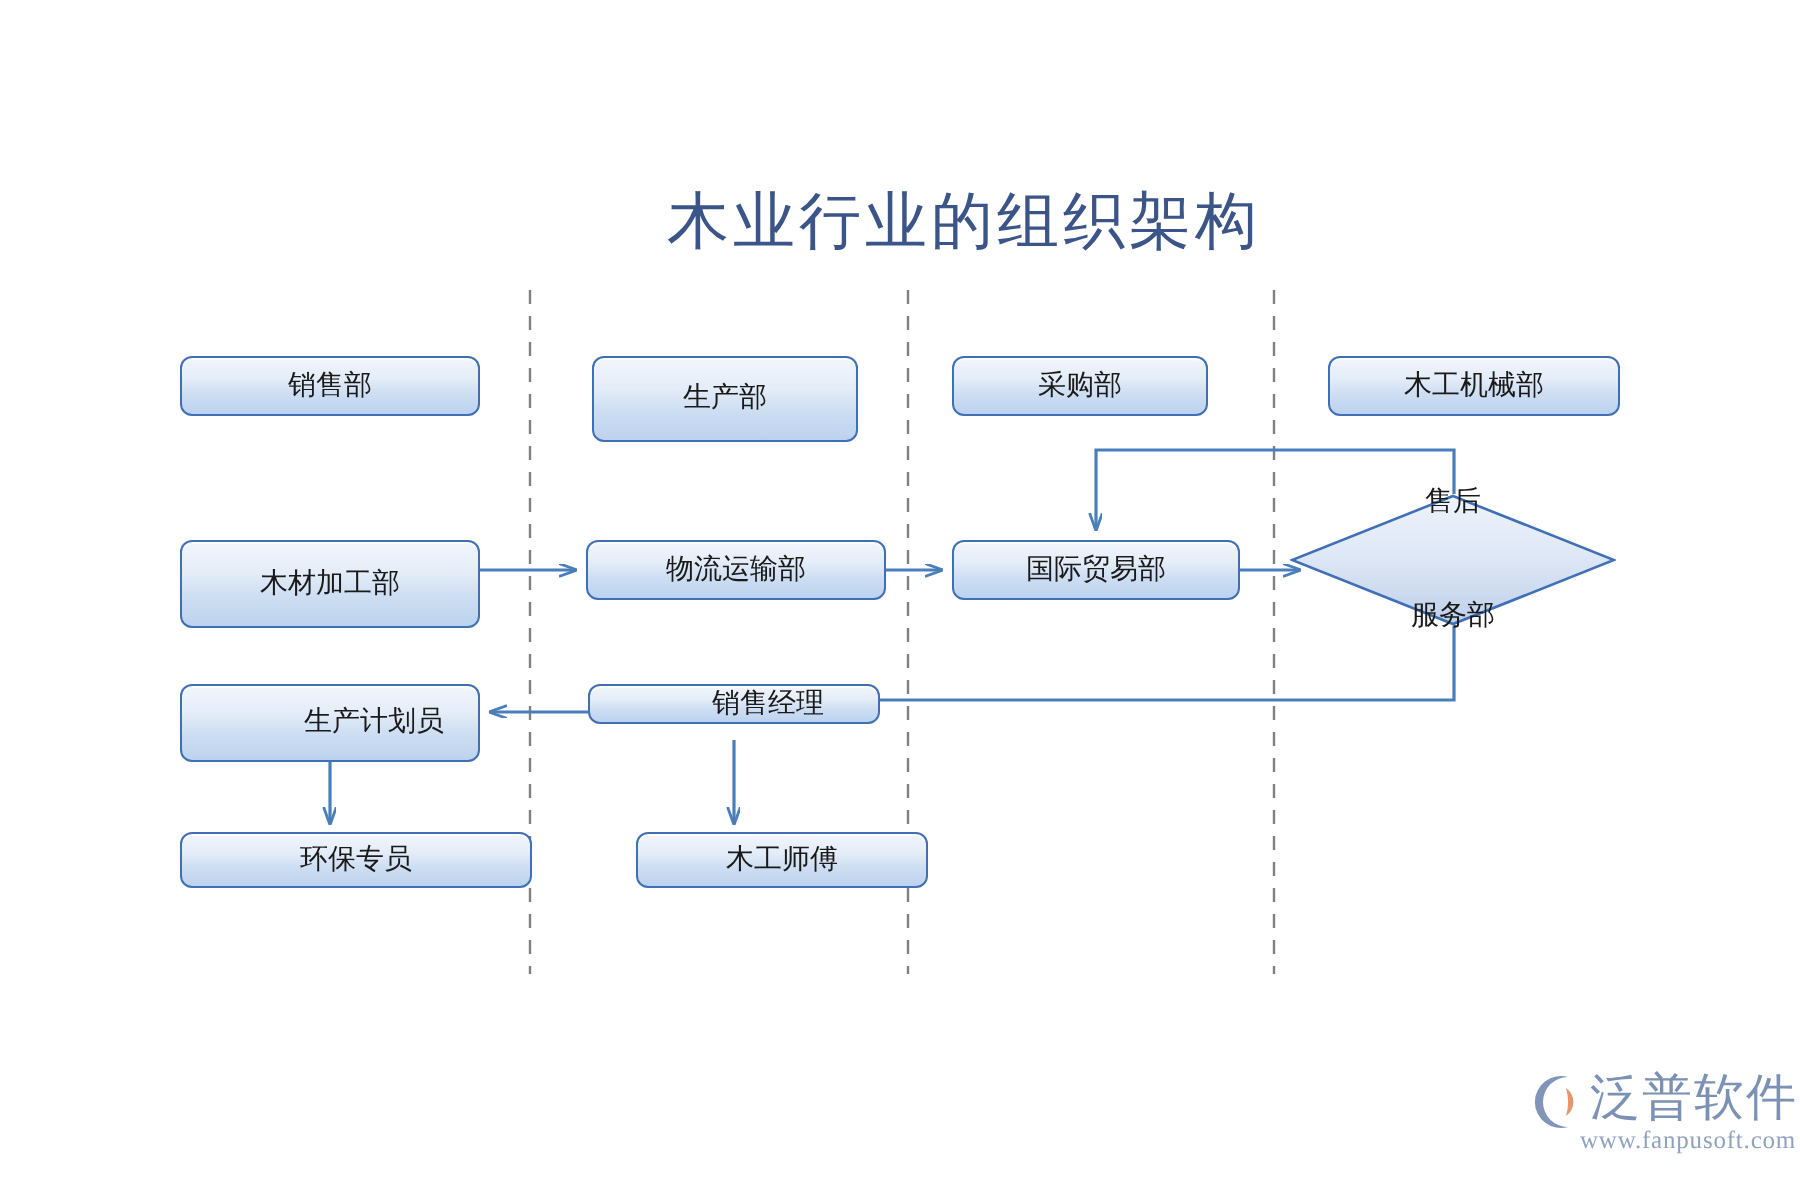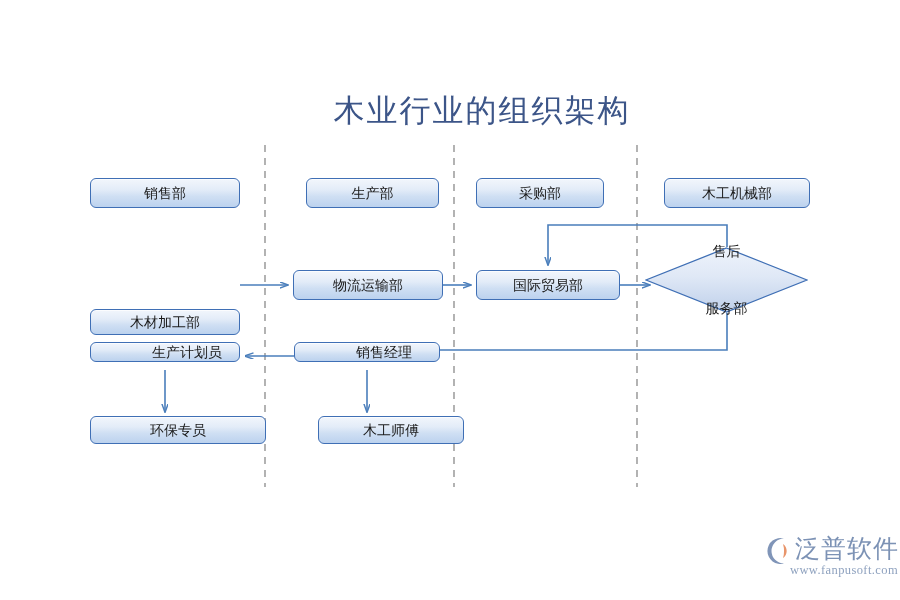--- a/index.html
+++ b/index.html
@@ -175,51 +175,51 @@
     </g>
 
     <g>
       <line x1="367" y1="370" x2="367" y2="412" stroke="#4a7ebb" stroke-width="1.6" marker-end="url(#ah)"></line>
     </g>
   </svg>
 
   <div class="node box" style="left:90px;  top:178px; width:150px; height:30px;">
     <span>销售部</span>
   </div>
-  <div class="node box" style="left:306px; top:178px; width:133px; height:30px;">
+  <div class="node box" style="left:296px; top:178px; width:133px; height:43px;">
     <span>生产部</span>
   </div>
   <div class="node box" style="left:476px; top:178px; width:128px; height:30px;">
     <span>采购部</span>
   </div>
   <div class="node box" style="left:664px; top:178px; width:146px; height:30px;">
     <span>木工机械部</span>
   </div>
 
-  <div class="node box" style="left:90px;  top:270px; width:150px; height:26px;margin-top:39px;">
+  <div class="node box" style="left:90px;  top:270px; width:150px; height:44px;">
     <span>木材加工部</span>
   </div>
   <div class="node box" style="left:293px; top:270px; width:150px; height:30px;">
     <span>物流运输部</span>
   </div>
   <div class="node box" style="left:476px; top:270px; width:144px; height:30px;">
     <span>国际贸易部</span>
   </div>
 
   <div class="diamond-wrap" style="left:645px; top:247px; width:163px; height:66px;">
     <svg width="163" height="66" viewBox="0 0 163 66">
       <polygon points="81.5,1 162,33 81.5,65 1,33" fill="url(#diamondGrad)" stroke="#3f6fb5" stroke-width="1.3"></polygon>
     </svg>
     <div class="diamond-label">
       <span>售后</span>
       <span>服务部</span>
     </div>
   </div>
 
-  <div class="node box" style="left:90px;  top:342px; width:150px; height:20px;padding-left:44px;">
+  <div class="node box" style="left:90px;  top:342px; width:150px; height:39px;padding-left:44px;">
     <span>生产计划员</span>
   </div>
   <div class="node box" style="left:294px; top:342px; width:146px; height:20px;padding-left:34px;">
     <span>销售经理</span>
   </div>
 
   <div class="node box" style="left:90px;  top:416px; width:176px; height:28px;">
     <span>环保专员</span>
   </div>
   <div class="node box" style="left:294px; top:416px; width:146px; height:28px;margin-left:24px;">

